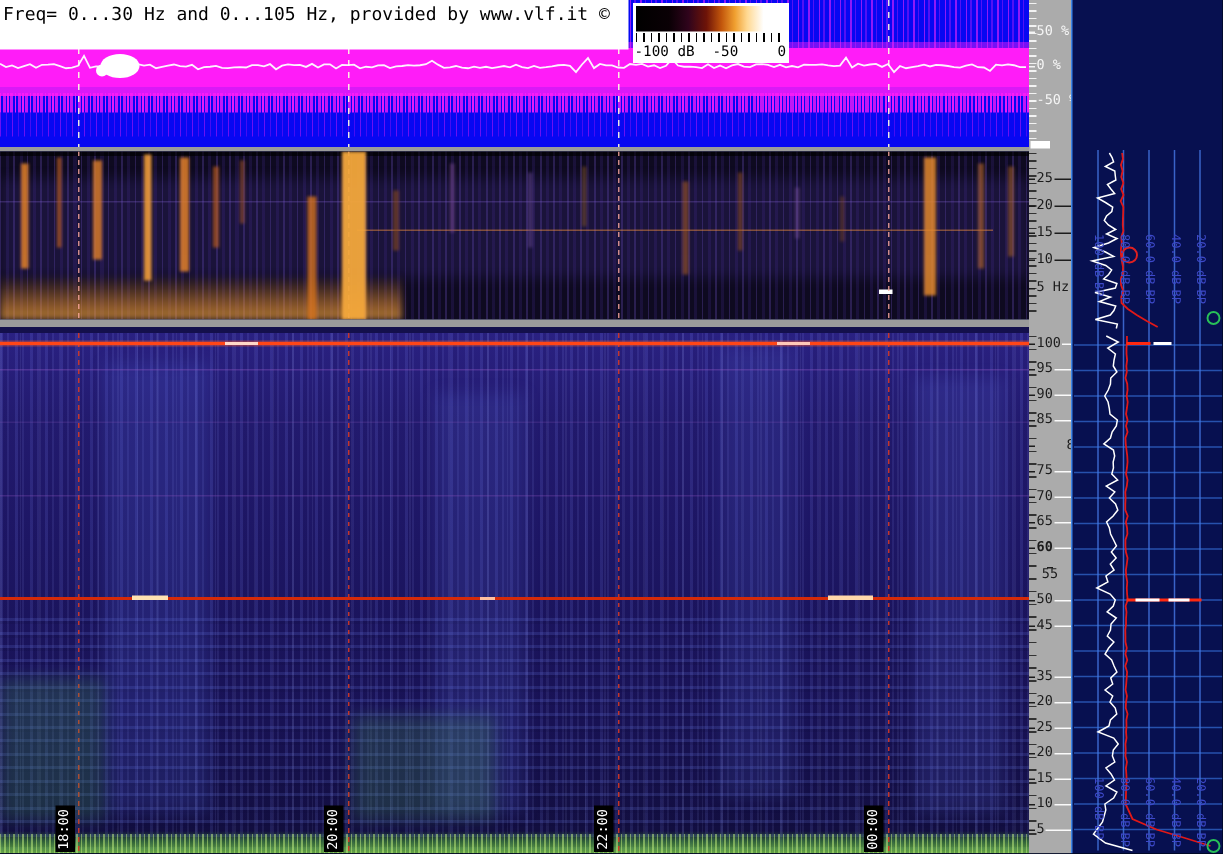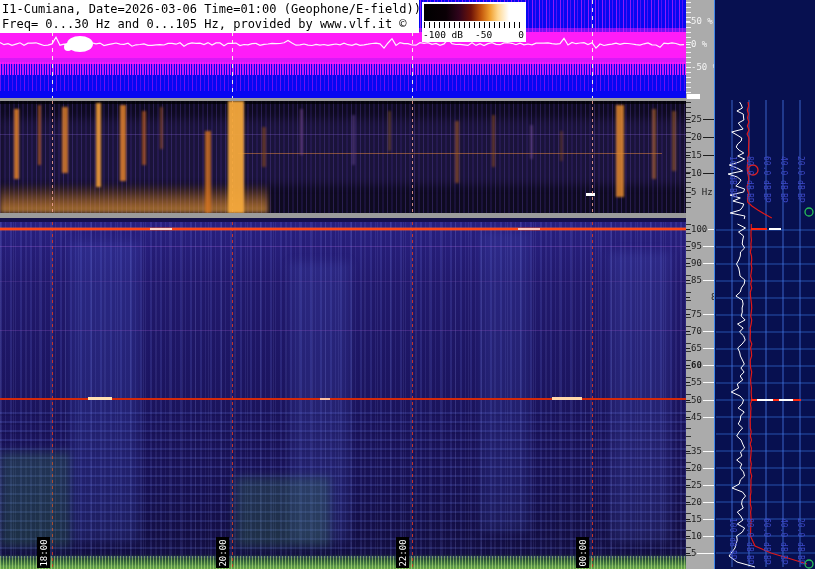--- a/index.html
+++ b/index.html
@@ -99,21 +99,20 @@
     <div class="vdash vdash-white" style="left: 52px; height: 98px;"></div>
       <div class="vdash vdash-white" style="left: 232px; height: 98px;"></div>
       <div class="vdash vdash-white" style="left: 412px; height: 98px;"></div>
       <div class="vdash vdash-white" style="left: 592px; height: 98px;"></div>
       <svg id="wfsvg" width="686" height="98" style="position:absolute;left:0;top:0">
         <polyline points="0,42.5 4,44.7 8,43.6 12,45.4 16,44.1 20,42.8 24,45.2 28,43.2 32,43.1 36,42.8 40,44.1 44,45.5 48,45.1 52,43.9 56,37.2 60,45.2 64,44.2 68,44.4 72,43.6 76,43.6 80,44.5 84,43.9 88,46.4 92,42.8 96,43.8 100,43.1 104,45.5 108,44.6 112,43.8 116,43.0 120,44.1 124,44.4 128,43.2 132,46.2 136,44.8 140,44.5 144,43.9 148,45.3 152,45.4 156,44.9 160,44.7 164,45.0 168,43.4 172,43.4 176,44.2 180,42.7 184,46.2 188,43.8 192,42.9 196,43.4 200,43.2 204,44.6 208,42.6 212,45.0 216,42.9 220,42.9 224,45.7 228,43.3 232,43.4 236,43.1 240,45.5 244,44.5 248,44.9 252,43.6 256,43.4 260,45.4 264,44.3 268,44.0 272,43.4 276,43.7 280,43.5 284,42.8 288,40.5 292,43.1 296,45.2 300,44.9 304,44.0 308,45.1 312,45.5 316,44.4 320,45.2 324,44.5 328,45.4 332,44.7 336,44.0 340,44.9 344,43.1 348,44.7 352,45.4 356,43.9 360,45.3 364,44.8 368,44.2 372,43.5 376,43.2 380,43.9 384,48.1 388,43.0 392,38.7 396,45.4 400,42.6 404,43.6 408,43.6 412,45.0 416,45.2 420,42.7 424,43.3 428,42.6 432,44.4 436,43.5 440,45.4 444,43.9 448,39.3 452,43.7 456,44.5 460,44.4 464,44.8 468,45.4 472,42.8 476,45.4 480,43.7 484,45.5 488,43.6 492,42.7 496,44.4 500,44.7 504,42.9 508,42.7 512,43.3 516,44.7 520,43.2 524,44.9 528,44.0 532,44.9 536,43.1 540,43.2 544,43.2 548,42.9 552,43.6 556,44.1 560,43.7 564,38.4 568,45.0 572,42.5 576,43.7 580,43.0 584,42.6 588,44.6 592,42.7 596,48.1 600,44.0 604,45.5 608,44.7 612,44.1 616,43.1 620,44.3 624,43.3 628,43.5 632,44.0 636,44.7 640,45.1 644,43.8 648,42.9 652,44.8 656,45.0 660,47.3 664,43.1 668,43.6 672,42.9 676,43.5 680,44.8 684,44.7" fill="none" stroke="#ffffff" stroke-width="1.2" opacity=".95"></polyline>
         <ellipse cx="80" cy="44" rx="13" ry="8" fill="#ffffff"></ellipse>
         <circle cx="68" cy="47" r="4" fill="#ffffff"></circle>
       </svg>
     <div id="title-box">
-      <div>I1-Cumiana, Date=2026-03-06 Time=01:00 (Geophone/E-field))</div>
       <div>Freq= 0...30 Hz and 0...105 Hz, provided by www.vlf.it ©</div>
     </div>
     <div id="colorbar">
       <div class="cb-grad"></div>
       <div class="cb-ticks"></div>
       <div class="cb-labels">
         <span style="left:0">-100 dB</span>
         <span style="left:52px">-50</span>
         <span style="right:1px">0</span>
       </div>
@@ -280,21 +279,21 @@
       <div class="srow" style="top: 343.85px; color: rgb(28, 28, 28);">
         <span class="dashL" style="background: rgb(28, 28, 28);"></span>
         <span class="stxt">65</span>
         <span class="dashR" style="background: rgb(250, 250, 250);"></span>
       </div>
       <div class="srow" style="top: 360.9px; color: rgb(28, 28, 28); font-weight: bold;">
         <span class="dashL" style="background: rgb(28, 28, 28);"></span>
         <span class="stxt">60</span>
         <span class="dashR" style="background: rgb(250, 250, 250);"></span>
       </div>
-      <div class="srow" style="top: 377.95px; color: rgb(28, 28, 28);">
+      <div class="srow" style="top: 377.95px; color: rgb(28, 28, 28); flex-direction: column;">
         <span class="dashL" style="background: rgb(28, 28, 28);"></span>
         <span class="stxt">55</span>
         <span class="dashR" style="background: rgb(250, 250, 250);"></span>
       </div>
       <div class="srow" style="top: 395px; color: rgb(28, 28, 28);">
         <span class="dashL" style="background: rgb(28, 28, 28);"></span>
         <span class="stxt">50</span>
         <span class="dashR" style="background: rgb(250, 250, 250);"></span>
       </div>
       <div class="srow" style="top: 412.05px; color: rgb(28, 28, 28);">

